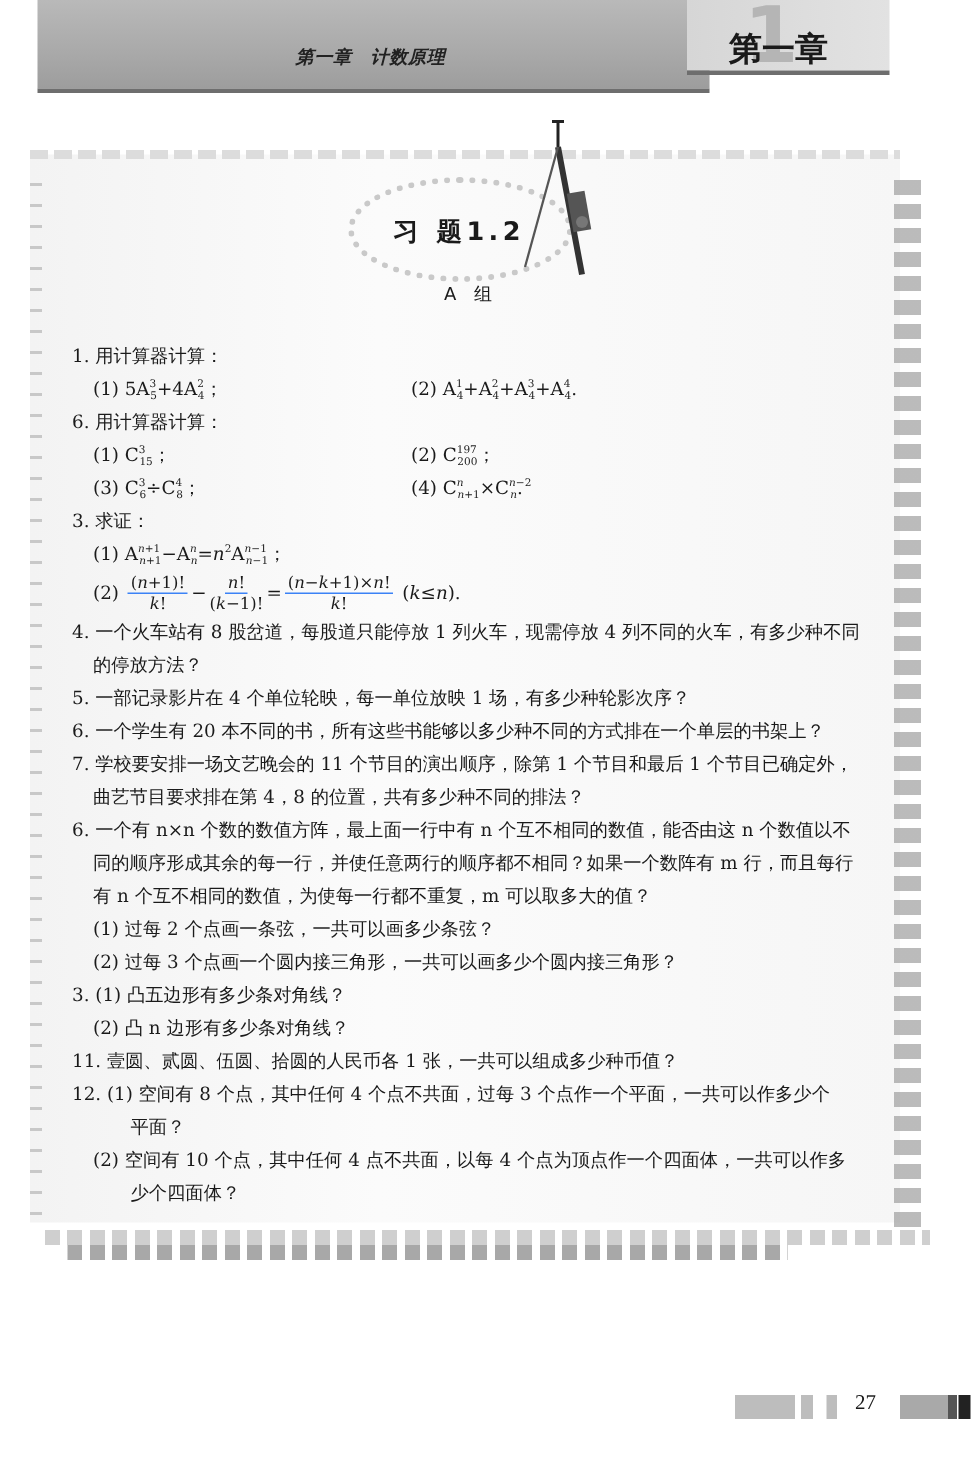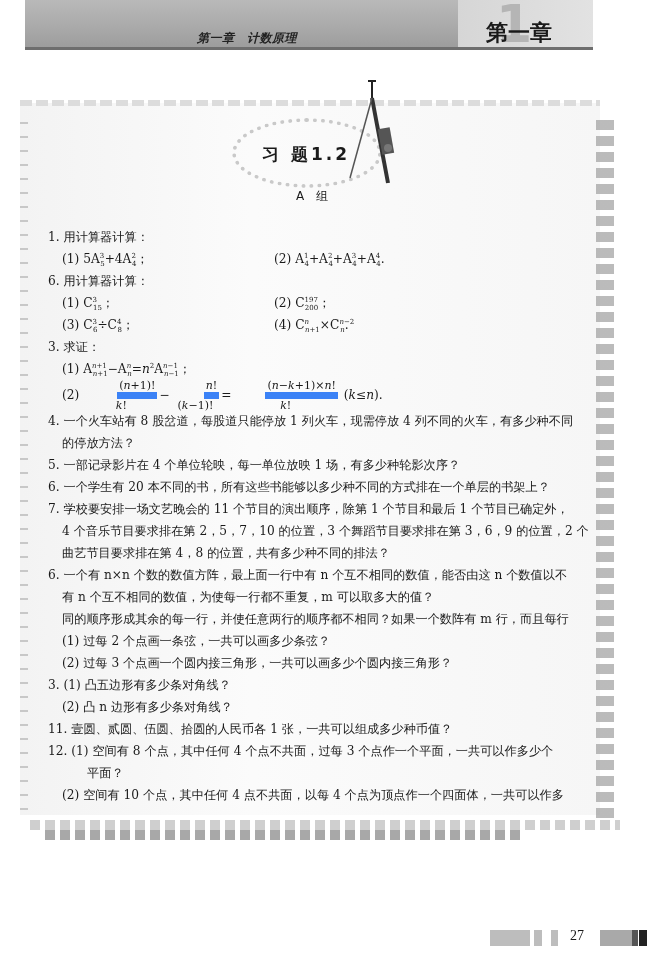--- a/index.html
+++ b/index.html
@@ -1,20 +1,20 @@
 <!DOCTYPE html>
 <html><head>
 <meta charset="utf-8">
 <style>
   * { margin:0; padding:0; box-sizing:border-box; }
   html, body { width:650px; height:972px; background:#fff; overflow:hidden; }
   body { position:relative; font-family:"DejaVu Serif","Liberation Serif",serif; color:#1a1a1a; }
 
   
-  .header { position:absolute; left:25px; top:0; width:448px; height:50px;
+  .header { position:absolute; left:25px; top:0; width:448px; height:62px;
     background:linear-gradient(180deg,#b9b9b9 0%,#a9a9a9 60%,#9d9d9d 100%);
     border-bottom:3px solid #6e6e6e; }
   .header .running-title { position:absolute; left:172px; top:30px; font-size:12px; font-style:italic; font-weight:bold;
     font-family:"DejaVu Sans","Liberation Sans",sans-serif; color:#222; letter-spacing:0.5px; }
   .header-right { position:absolute; left:458px; top:0; width:135px; height:50px;
     background:linear-gradient(90deg,#d6d6d6 0%,#e2e2e2 100%); border-bottom:3px solid #6e6e6e; }
   .header-right .big-one { position:absolute; left:38px; top:-6px; font-size:52px; font-weight:bold; color:#b5b5b5;
     font-family:"DejaVu Sans","Liberation Sans",sans-serif; line-height:60px; }
   .header-right .chapter-tag { position:absolute; left:28px; top:18px; font-size:22px; font-weight:bold; color:#1a1a1a;
     font-family:"DejaVu Sans","Liberation Sans",sans-serif; }
@@ -46,21 +46,21 @@
   .problems { position:absolute; left:48px; top:226px; width:548px; font-size:12.2px; line-height:22px; }
   .line { white-space:nowrap; height:22px; }
   .sub { padding-left:14px; }
   .sub2 { padding-left:39px; }
   .cont { padding-left:14px; }
   .cols { display:flex; }
   .cols > span { display:inline-block; }
   .cols > span:first-child { width:212px; }
   .frac-line { height:30px; display:flex; align-items:center; }
   .frac { display:inline-flex; flex-direction:column; align-items:center; vertical-align:middle; font-size:11px; line-height:13px; margin:0 2px; }
-  .frac .num { border-bottom:7px solid #3b82f6; padding:0 2px;margin-left:32px; }
+  .frac .num { border-bottom:1px solid #3b82f6; padding:0 2px; }
   sup, sub { font-size:7px; line-height:0; }
   i { font-style:italic; }
   .fb { position:absolute; top:0; height:16px; background:#bdbdbd; }
   .page-number { position:absolute; left:570px; top:928px; font-size:14px; font-family:"Liberation Serif","DejaVu Serif",serif; }
 </style>
 </head>
 <body>
 
 <div class="header">
   <span class="running-title">第一章　计数原理</span>
@@ -119,33 +119,33 @@
         <span class="num">(<i>n</i>−<i>k</i>+1)×<i>n</i>!</span>
         <span><i>k</i>!</span>
       </span>
     &nbsp;(<i>k</i>≤<i>n</i>).
   </div>
   <div class="line">4. 一个火车站有 8 股岔道，每股道只能停放 1 列火车，现需停放 4 列不同的火车，有多少种不同</div>
   <div class="line cont">的停放方法？</div>
   <div class="line">5. 一部记录影片在 4 个单位轮映，每一单位放映 1 场，有多少种轮影次序？</div>
   <div class="line">6. 一个学生有 20 本不同的书，所有这些书能够以多少种不同的方式排在一个单层的书架上？</div>
   <div class="line">7. 学校要安排一场文艺晚会的 11 个节目的演出顺序，除第 1 个节目和最后 1 个节目已确定外，</div>
-  <div class="line cont">4 个音乐节目要求排在第 2，5，7，10 的位置，3 个舞蹈节目要求排在第 3，6，9 的位置，2 个</div>
   <div class="line cont">曲艺节目要求排在第 4，8 的位置，共有多少种不同的排法？</div>
   <div class="line">6. 一个有 n×n 个数的数值方阵，最上面一行中有 n 个互不相同的数值，能否由这 n 个数值以不</div>
+  <div class="line cont">同的顺序形成其余的每一行，并使任意两行的顺序都不相同？如果一个数阵有 m 行，而且每行</div>
   <div class="line cont">有 n 个互不相同的数值，为使每一行都不重复，m 可以取多大的值？</div>
-  <div class="line cont">同的顺序形成其余的每一行，并使任意两行的顺序都不相同？如果一个数阵有 m 行，而且每行</div>
   <div class="line sub">(1) 过每 2 个点画一条弦，一共可以画多少条弦？</div>
   <div class="line sub">(2) 过每 3 个点画一个圆内接三角形，一共可以画多少个圆内接三角形？</div>
   <div class="line">3. (1) 凸五边形有多少条对角线？</div>
   <div class="line sub">(2) 凸 n 边形有多少条对角线？</div>
   <div class="line">11. 壹圆、贰圆、伍圆、拾圆的人民币各 1 张，一共可以组成多少种币值？</div>
   <div class="line">12. (1) 空间有 8 个点，其中任何 4 个点不共面，过每 3 个点作一个平面，一共可以作多少个</div>
   <div class="line sub2">平面？</div>
   <div class="line sub">(2) 空间有 10 个点，其中任何 4 点不共面，以每 4 个点为顶点作一个四面体，一共可以作多</div>
+  <div class="line sub2">少个四面体？</div>
 </div>
 
 <div>
   <div class="fb" style="left:490px;top:930px;width:40px;"></div>
   <div class="fb" style="left:534px;top:930px;width:8px;"></div>
   <div class="fb" style="left:551px;top:930px;width:7px;"></div>
   <div class="fb" style="left:600px;top:930px;width:32px;background:#a9a9a9;"></div>
   <div class="fb" style="left:632px;top:930px;width:6px;background:#555;"></div>
   <div class="fb" style="left:639px;top:930px;width:8px;background:#222;"></div>
 </div>

